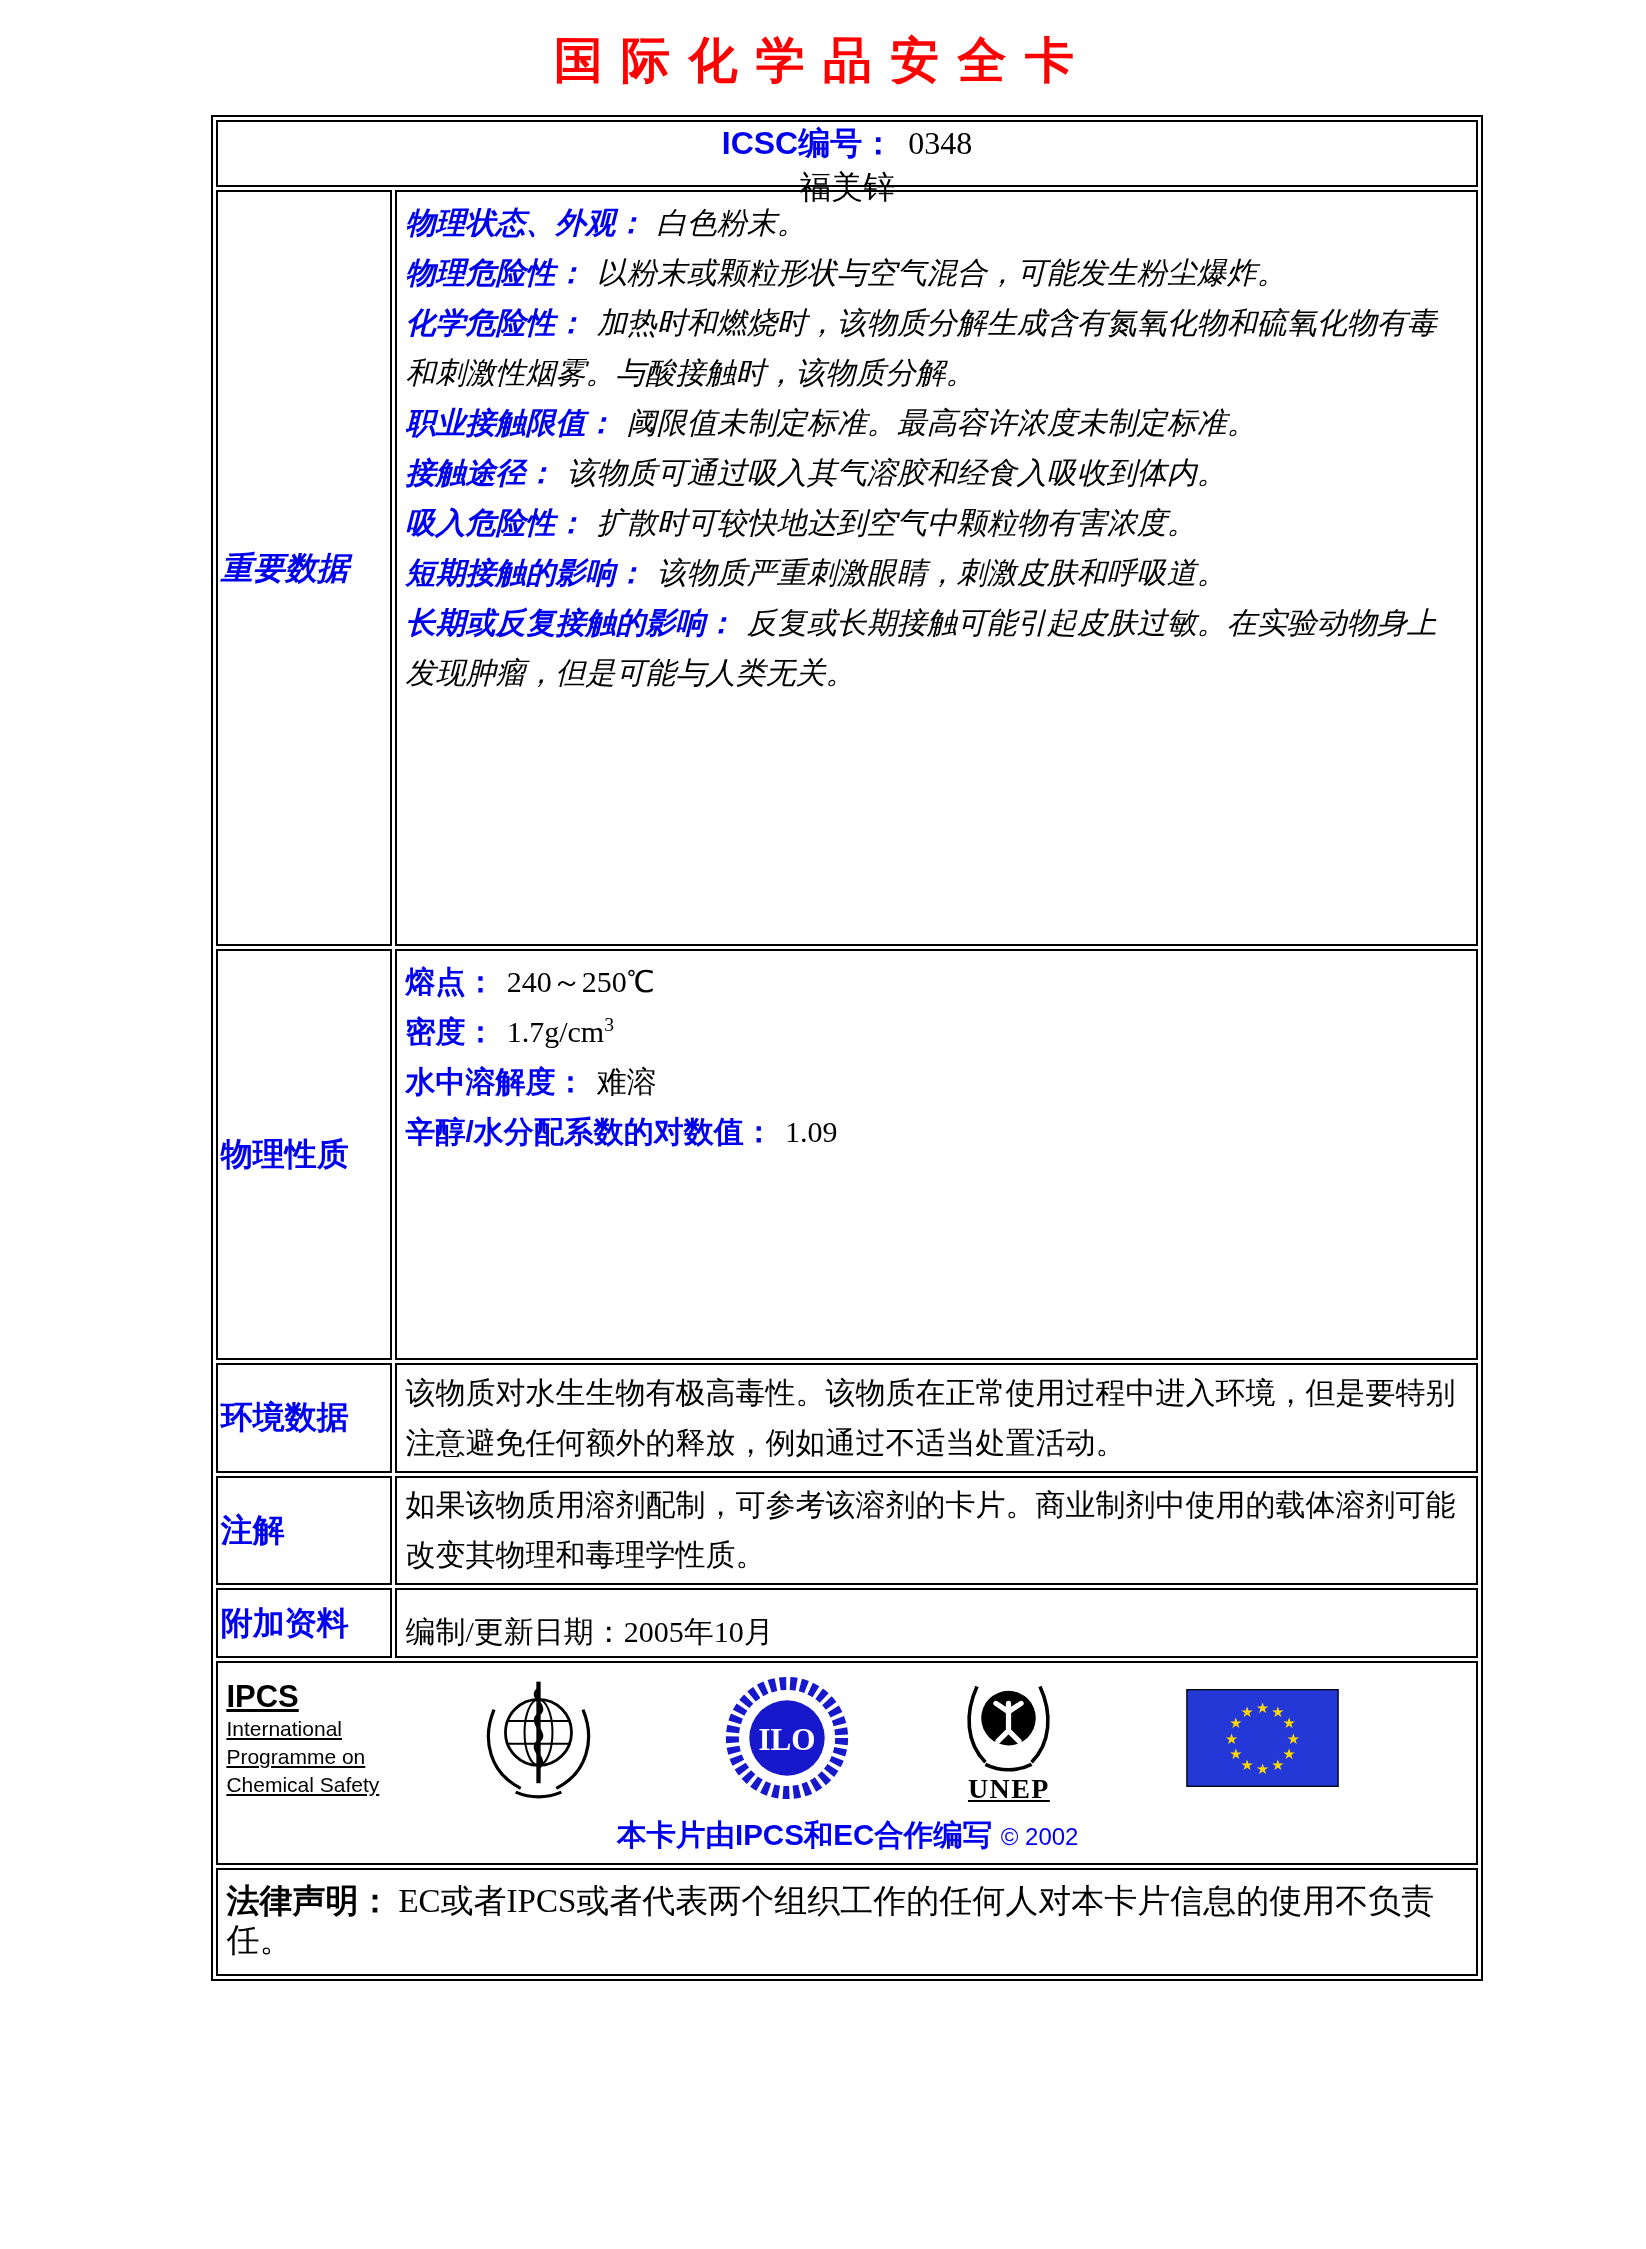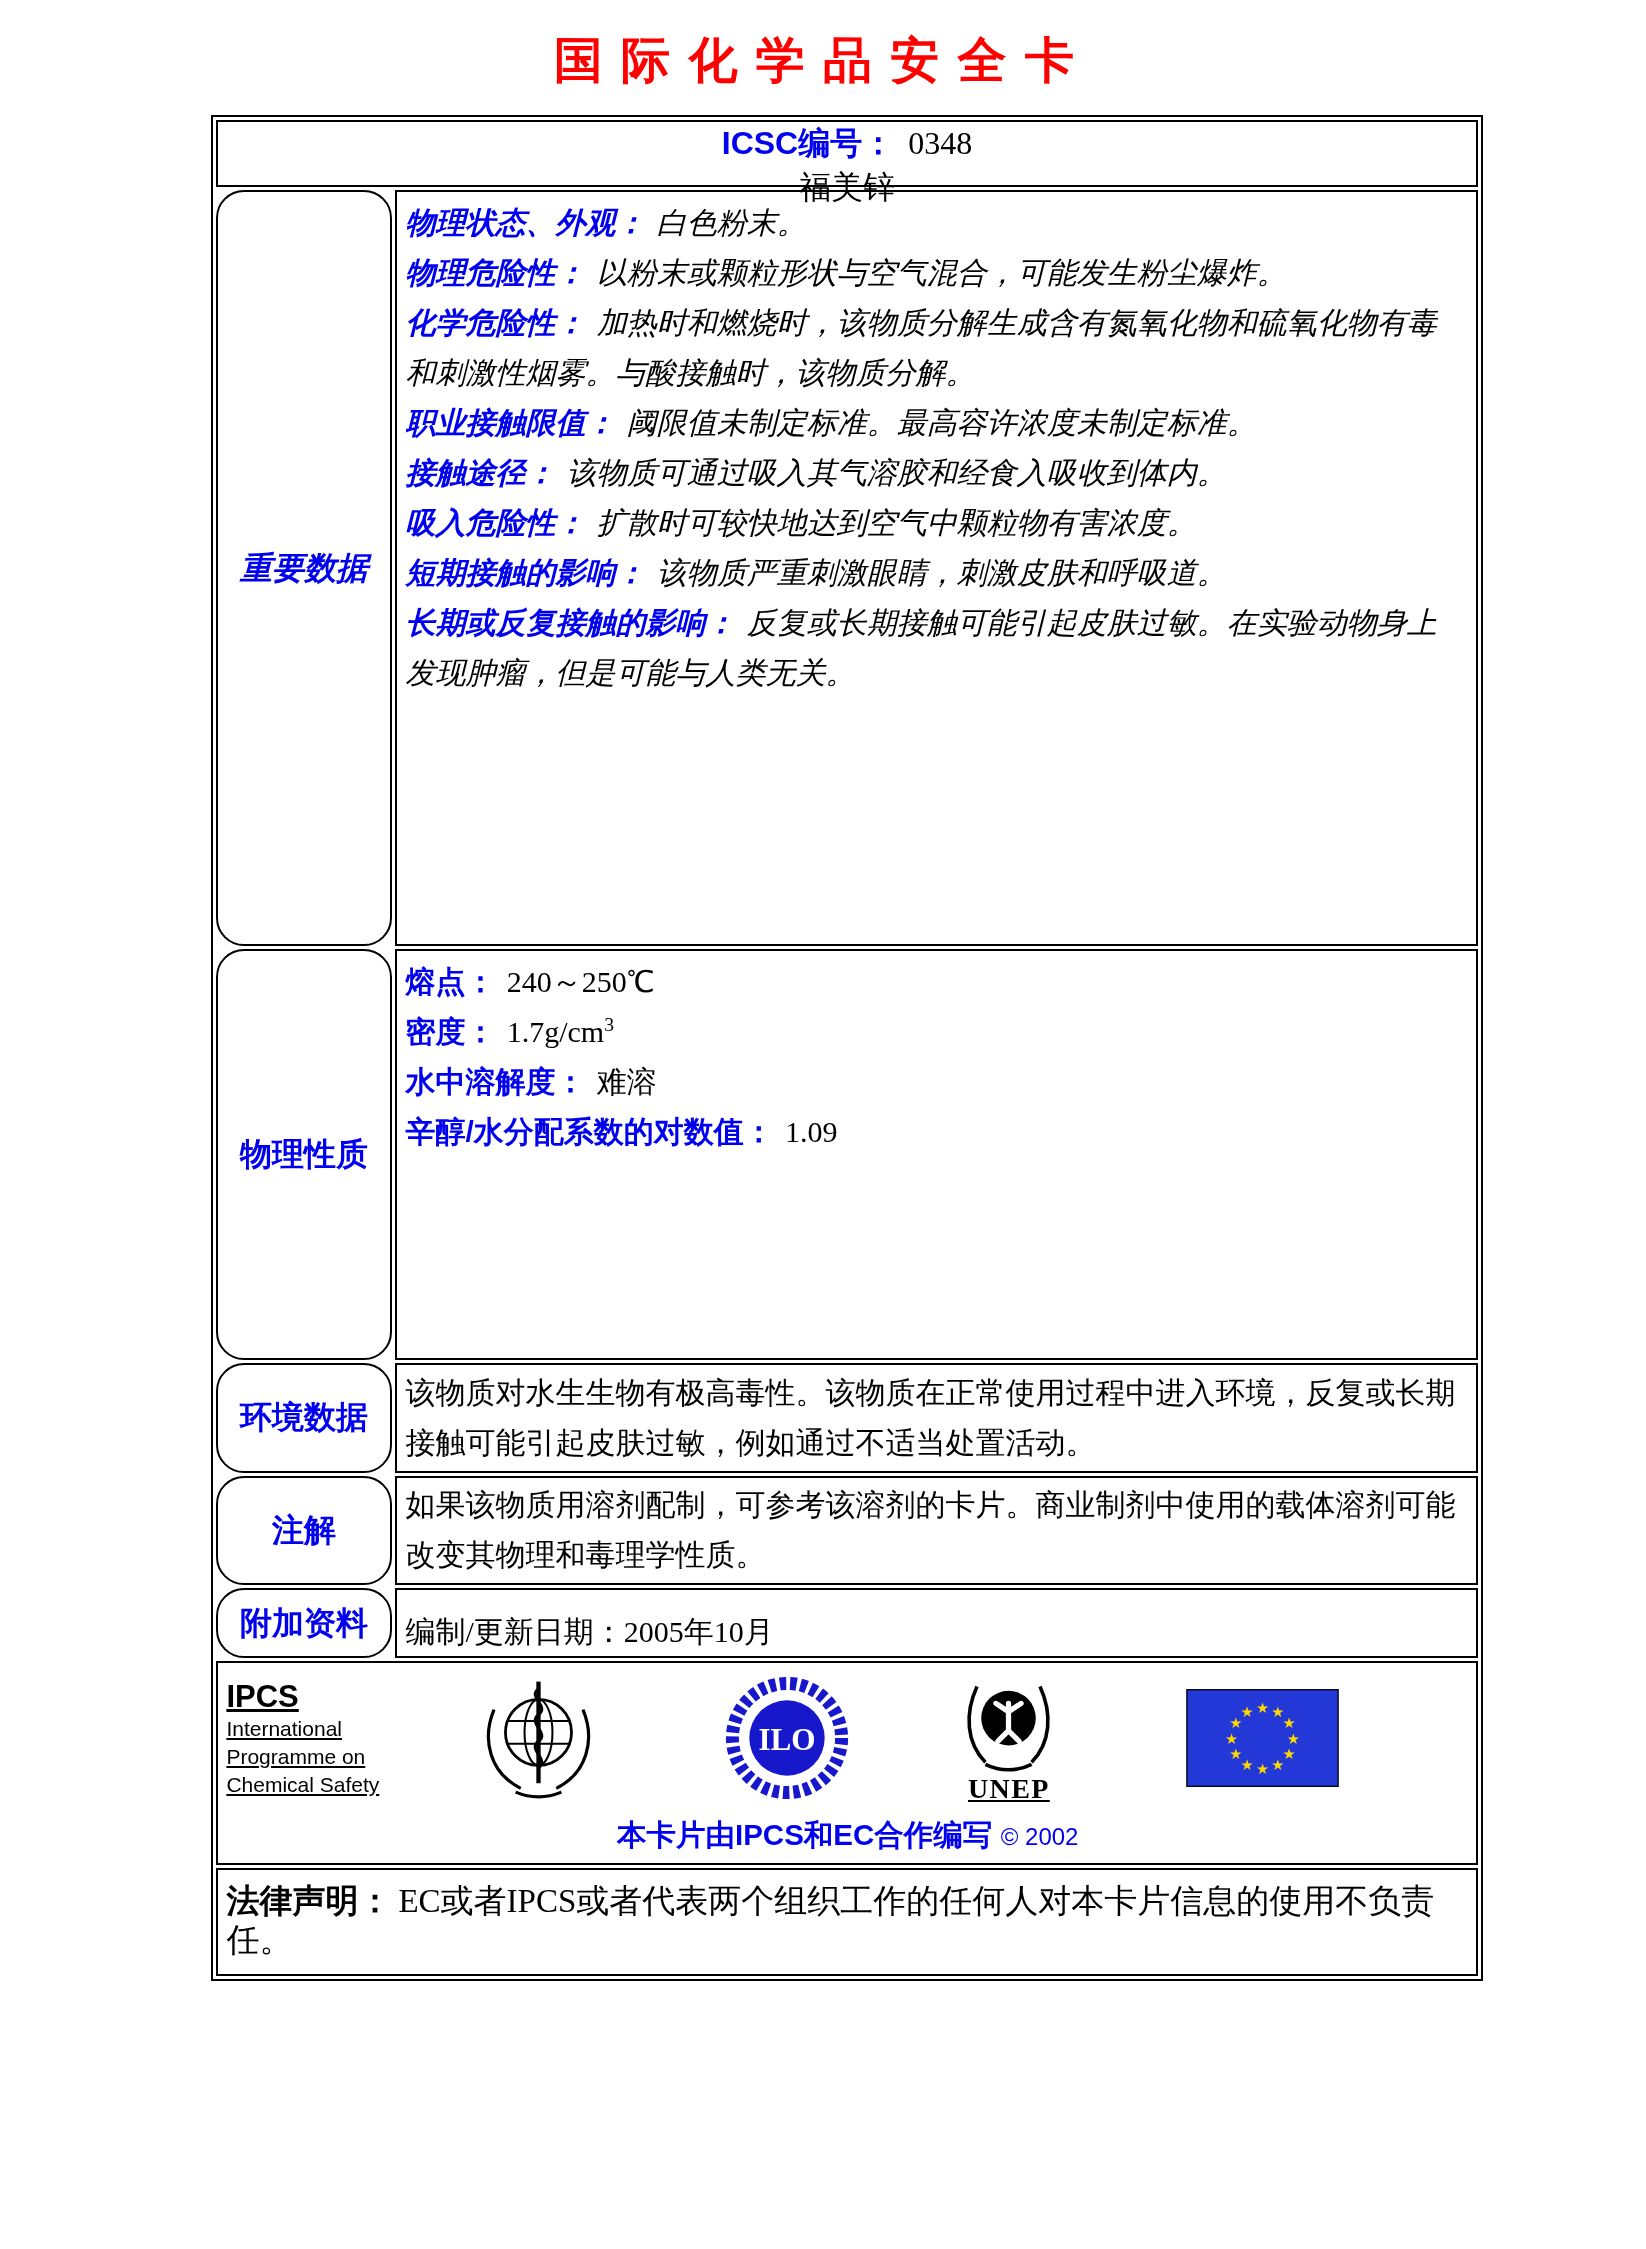--- a/index.html
+++ b/index.html
@@ -13,23 +13,23 @@
     font-family:"Liberation Sans", sans-serif; font-weight:bold;
     font-size:49px; letter-spacing:18.3px; color:#fe0000;
   }
   table.card {
     position:absolute; left:211px; top:115px; width:1272px;
     border-collapse:separate; border-spacing:3.5px;
     border:2.8px solid #000; table-layout:fixed; background:#fff;
   }
   td { border:2.1px solid #000; vertical-align:top; background:#fff; }
   td.labelcell {
-    text-align:center; vertical-align:middle;
+    text-align:left; vertical-align:middle;
     font-family:"Liberation Sans", sans-serif; font-weight:bold;
-    color:#0000ee; font-size:32px; line-height:39px; padding:2.8px;border-radius:28px;
+    color:#0000ee; font-size:32px; line-height:39px; padding:2.8px;
   }
   td.content { padding:5.6px 18.3px 5.6px 8.4px; font-size:30px; line-height:50px; color:#000; }
   .lbl {
     color:#0000ee; font-family:"Liberation Sans", sans-serif; font-weight:bold;
     margin-right:11.3px;
   }
   .hdr {
     display:flex; justify-content:space-between; align-items:center;
     height:63px; padding:0 9.8px; font-size:32px;flex-direction:column;
   }
@@ -106,21 +106,21 @@
         <p class="item"><span class="lbl">熔点：</span><span>240～250℃</span></p>
         <p class="item"><span class="lbl">密度：</span><span>1.7g/cm</span><sup class="supval">3</sup></p>
         <p class="item"><span class="lbl">水中溶解度：</span><span>难溶</span></p>
         <p class="item"><span class="lbl">辛醇/水分配系数的对数值：</span><span>1.09</span></p>
       </td>
     </tr>
 
     <tr class="r4">
       <td class="labelcell">环境数据</td>
       <td class="content">
-        <p class="item">该物质对水生生物有极高毒性。该物质在正常使用过程中进入环境，反复或长期接触可能引起皮肤过敏，例如通过不适当处置活动。</p>
+        <p class="item">该物质对水生生物有极高毒性。该物质在正常使用过程中进入环境，但是要特别注意避免任何额外的释放，例如通过不适当处置活动。</p>
       </td>
     </tr>
 
     <tr class="r5">
       <td class="labelcell">注解</td>
       <td class="content">
         <p class="item">如果该物质用溶剂配制，可参考该溶剂的卡片。商业制剂中使用的载体溶剂可能改变其物理和毒理学性质。</p>
       </td>
     </tr>
 

